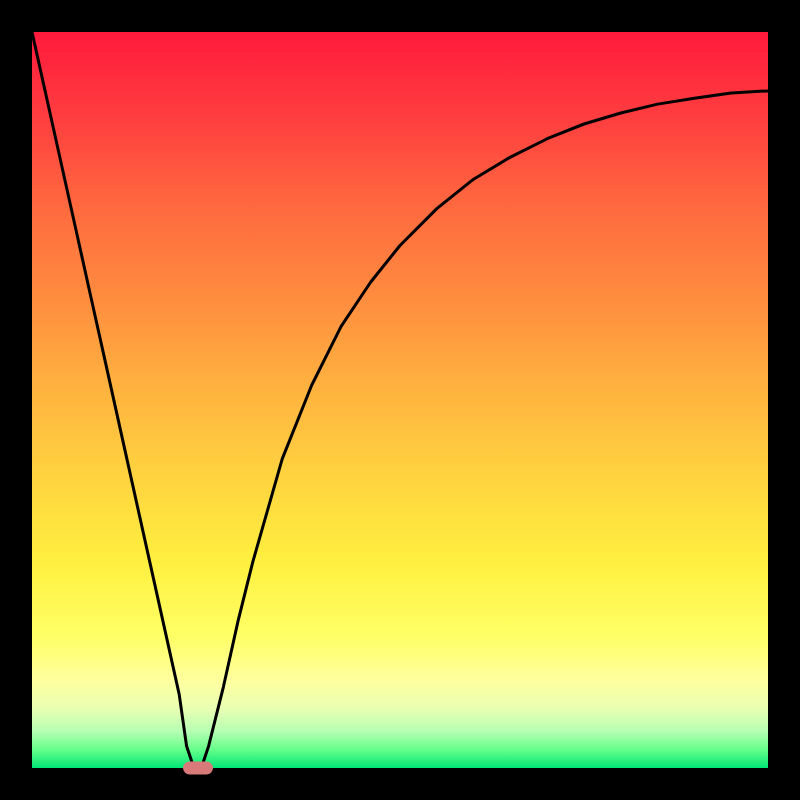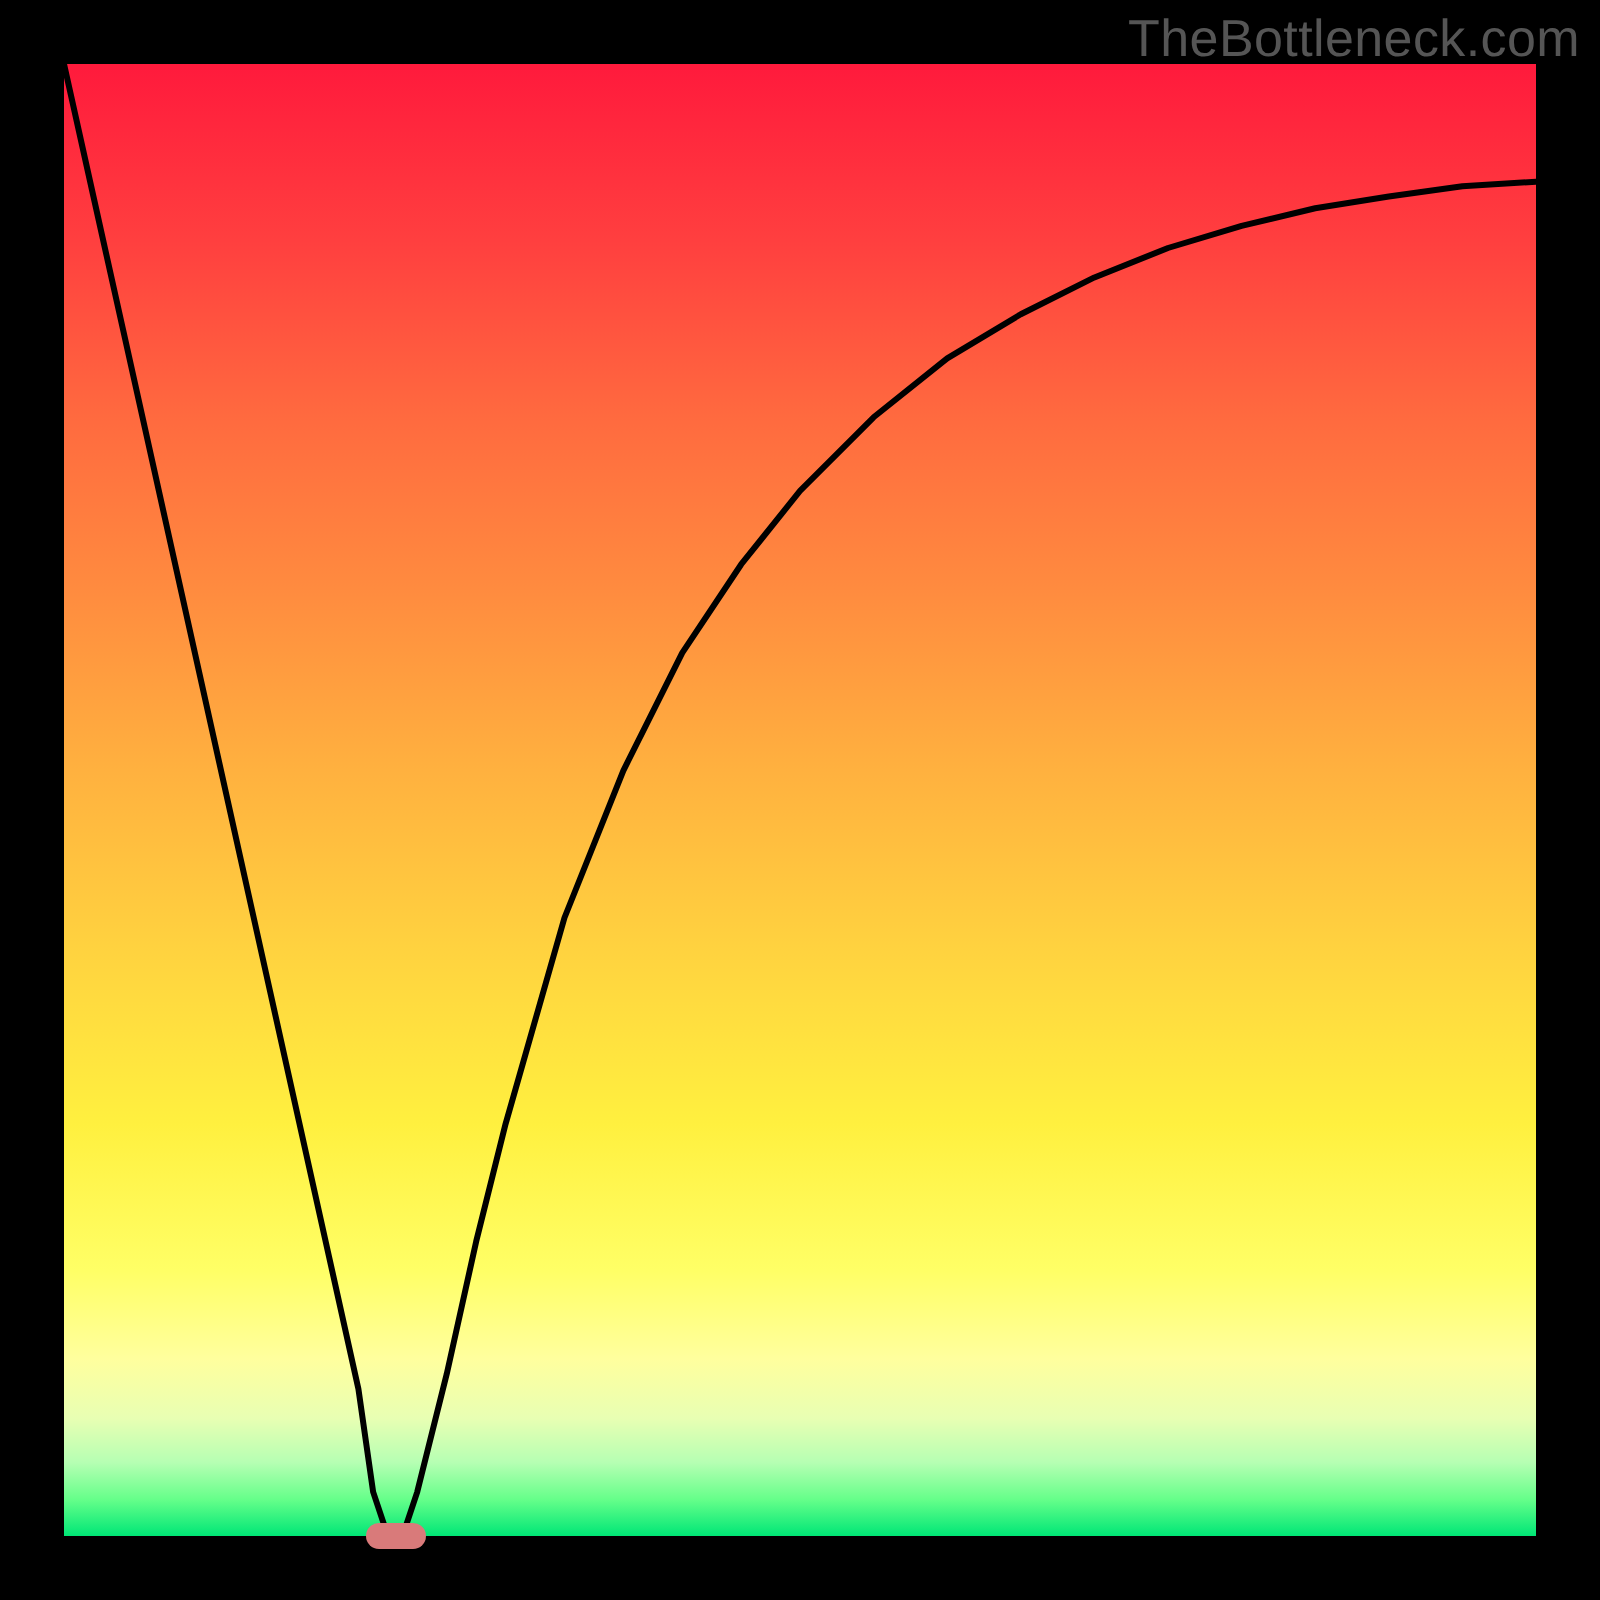--- a/index.html
+++ b/index.html
@@ -70,21 +70,20 @@
     border-radius: 7px;
     background: #d97a7a;
     transform: translate(-50%, -50%);
   }
 </style>
 </head>
 <body>
 
 <div class="page">
   <div class="plot-outer">
-    <div class="watermark">TheBottleneck.com</div>
     <div class="plot-inner">
       <svg class="curve" viewBox="0 0 736 736" preserveAspectRatio="none">
         <path id="curve-path" d="M0.00 0.00 L14.72 66.24 L29.44 132.48 L44.16 198.72 L58.88 264.96 L73.60 331.20 L88.32 397.44 L103.04 463.68 L117.76 529.92 L132.48 596.16 L147.20 662.40 L154.56 713.92 L161.92 736.00 L169.28 736.00 L176.64 713.92 L191.36 655.04 L206.08 588.80 L220.80 529.92 L250.24 426.88 L279.68 353.28 L309.12 294.40 L338.56 250.24 L368.00 213.44 L404.80 176.64 L441.60 147.20 L478.40 125.12 L515.20 106.72 L552.00 92.00 L588.80 80.96 L625.60 72.13 L662.40 66.24 L699.20 61.09 L736.00 58.88" fill="none" stroke="#000000" stroke-width="3" stroke-linejoin="round" stroke-linecap="round"></path>
       </svg>
       <div id="min-marker" class="marker" style="left: 165.6px; top: 736px; background: rgb(217, 122, 122);"></div>
     </div>
   </div>
 </div>
 
 </body></html>

